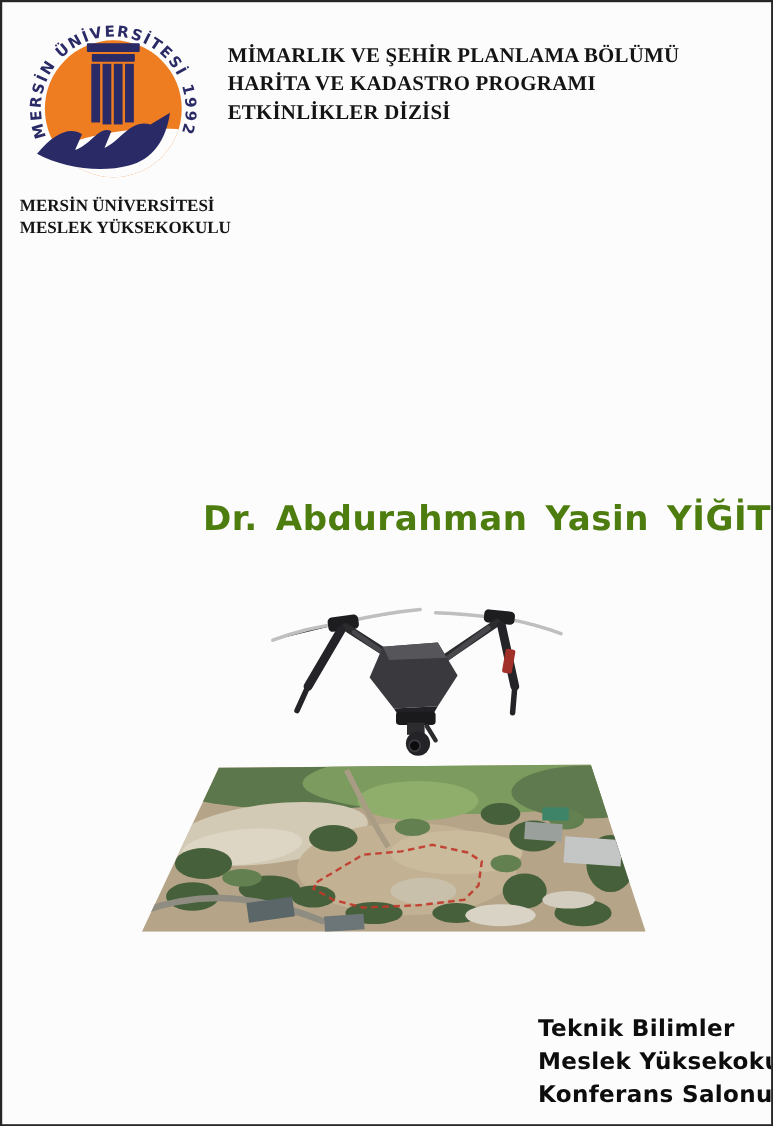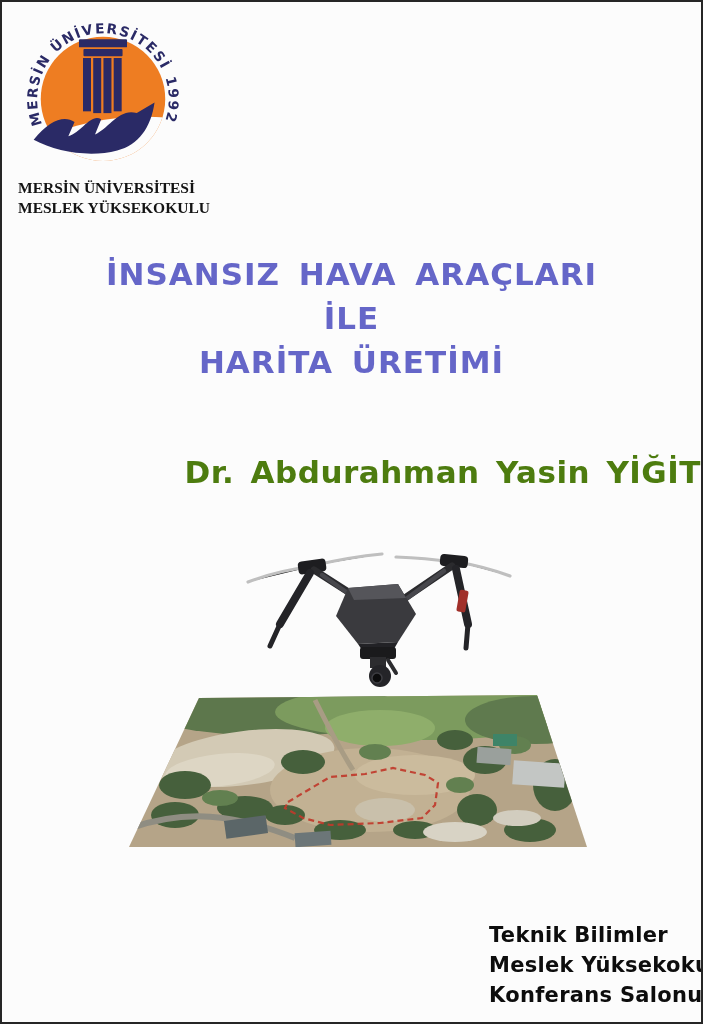--- a/index.html
+++ b/index.html
@@ -86,31 +86,31 @@
          C 106,134 118,110 138,116 L 158,104
          C 154,132 140,152 116,158
          C 86,166 48,160 22,146 Z"></path>
 
     <text font-family="DejaVu Sans, sans-serif" font-size="15.5" font-weight="bold" fill="#2a2a66" letter-spacing="1.8">
       <textPath href="#arcPath" startOffset="1%">MERSİN ÜNİVERSİTESİ</textPath>
       <textPath href="#arcPath" startOffset="81%">1992</textPath>
     </text>
   </svg>
 
+  <div class="dept-header">
+    <div>MİMARLIK VE ŞEHİR PLANLAMA BÖLÜMÜ</div>
+    <div>HARİTA VE KADASTRO PROGRAMI</div>
+    <div>ETKİNLİKLER DİZİSİ</div>
+  </div>
 
   <div class="institution">
     <div>MERSİN ÜNİVERSİTESİ</div>
     <div>MESLEK YÜKSEKOKULU</div>
   </div>
 
-  <div class="lecture-title">
-    <div>İNSANSIZ HAVA ARAÇLARI</div>
-    <div>İLE</div>
-    <div>HARİTA ÜRETİMİ</div>
-  </div>
 
   <div class="speaker">Dr. Abdurahman Yasin YİĞİT</div>
 
   <div class="drone-wrap">
     <svg viewBox="0 0 282 150" width="282" height="150" aria-hidden="true">
 
       <g stroke="#bfbfbf" stroke-width="3.2" stroke-linecap="round">
         <path d="M 18,42 Q 50,30 80,27"></path>
         <path d="M 86,25 Q 120,17 152,14"></path>
         <path d="M 166,17 Q 196,18 222,22"></path>

